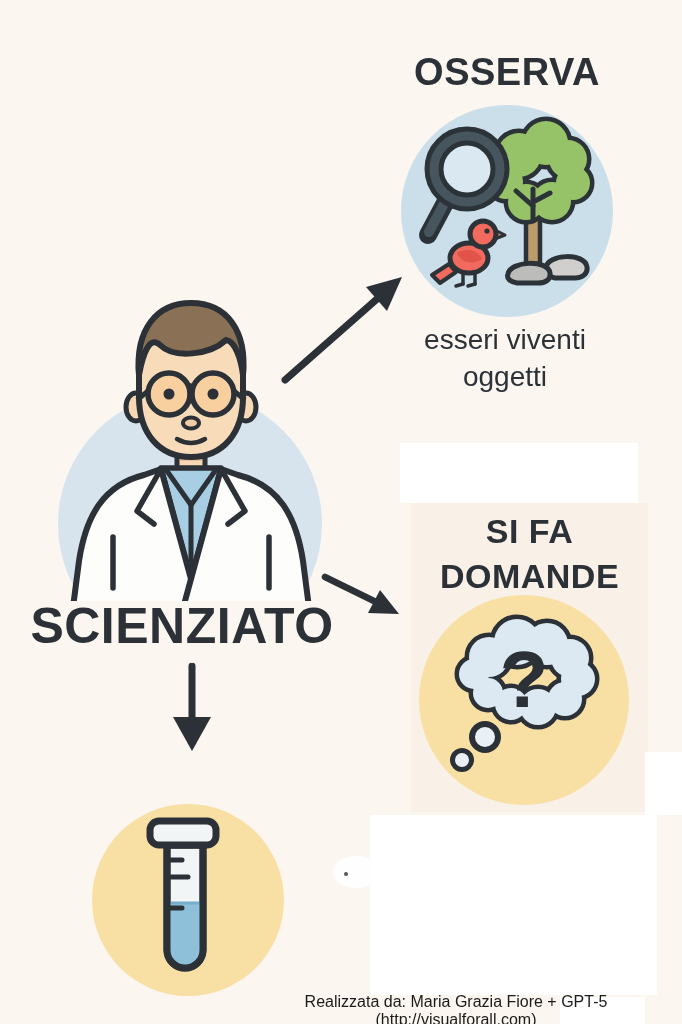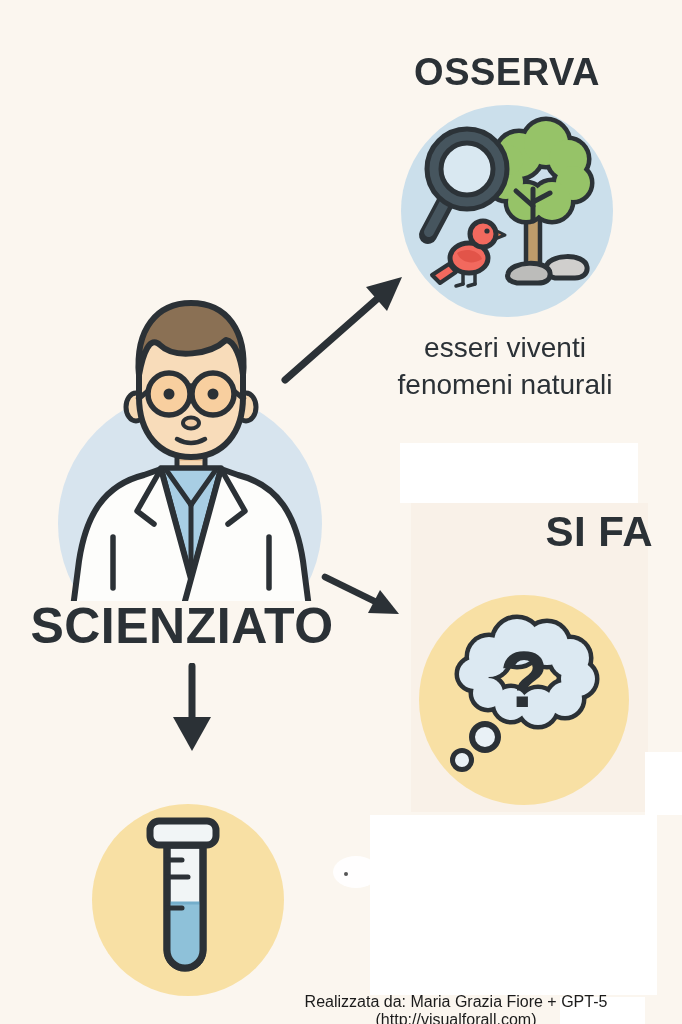--- a/index.html
+++ b/index.html
@@ -7,28 +7,28 @@
     position:relative; width:682px; height:1024px; overflow:hidden;
     background:#fbf6ef;
     font-family:"Liberation Sans", sans-serif;
     color:#2b3136;
     padding-left:41px;
   }
   .abs{position:absolute;}
   .title{font-weight:800; color:#2b3136; text-align:center; letter-spacing:.5px;}
   .osserva-title{left:355px; top:50px; width:304px; font-size:38px; line-height:44px; z-index:4;}
   .osserva-icon{left:399px; top:103px; width:216px; height:216px; z-index:3;}
-  .osserva-desc{left:345px; top:321px; width:320px; font-size:28px; line-height:37px; text-align:center; font-weight:400; z-index:4;margin-top:8px;}
+  .osserva-desc{left:345px; top:321px; width:320px; font-size:28px; line-height:37px; text-align:center; font-weight:400; z-index:4;}
   .white-rect{background:#ffffff; z-index:5;}
   .rect-d{left:400px; top:443px; width:238px; height:60px;}
   .rect-a{left:645px; top:752px; width:37px; height:63px;}
   .rect-b{left:370px; top:815px; width:287px; height:180px;}
   .rect-c{left:560px; top:997px; width:85px; height:27px;}
   .panel{left:411px; top:503px; width:237px; height:309px; background:#f9f1e8; z-index:1;}
-  .sifa-title{left:406px; top:509px; width:247px; font-size:42px; line-height:45px; z-index:4;text-align:right;}
+  .sifa-title{left:406px; top:509px; width:247px; font-size:34px; line-height:45px; z-index:4;}
   .question-icon{left:419px; top:595px; width:210px; height:210px; z-index:3;}
   .question-mark{left:484px; top:633px; width:80px; height:90px; line-height:94px; font-size:80px;
     font-weight:800; text-align:center; color:#2b3136; z-index:4;}
   .scientist{left:40px; top:283px; width:300px; height:318px; z-index:3;}
   .scienziato-title{left:22px; top:602px; width:320px; font-size:50px; line-height:48px; z-index:4;}
   .sperimenta-title{left:39px; top:750px; width:320px; font-size:40px; line-height:46px; z-index:4;}
   .experiment-icon{left:92px; top:804px; width:192px; height:192px; z-index:3;}
   .arrow{z-index:2;}
   .arrow-1{left:278px; top:268px; width:132px; height:120px;}
   .arrow-2{left:318px; top:568px; width:92px; height:58px;}
@@ -116,32 +116,33 @@
       <g>
         <line x1="46" y1="100" x2="29" y2="132" stroke="#2c3338" stroke-width="18" stroke-linecap="round"></line>
         <line x1="46" y1="99" x2="30" y2="129" stroke="#46555e" stroke-width="10" stroke-linecap="round"></line>
         <circle cx="68" cy="66" r="40" fill="#46555e" stroke="#2c3338" stroke-width="5"></circle>
         <circle cx="68" cy="66" r="26" fill="#d9e8f1" stroke="#2c3338" stroke-width="5"></circle>
       </g>
     </svg>
   </div>
   <div class="abs osserva-desc">
     <div>esseri viventi</div>
-    <div>fenomeni naturali</div>
+    <div>oggetti</div>
   </div>
 
   <div class="abs white-rect rect-d"></div>
   <div class="abs white-rect rect-a"></div>
   <div class="abs white-rect rect-b"></div>
   <div class="abs white-rect rect-c"></div>
   <div class="abs white-blob"></div>
   <div class="abs stray-dot"></div>
 
   <div class="abs title sifa-title">
     <div>SI FA</div>
+    <div>DOMANDE</div>
   </div>
   <div class="abs question-icon">
     <svg width="210" height="210" viewBox="0 0 210 210">
       <circle cx="105" cy="105" r="105" fill="#f8e0a4"></circle>
       <g>
         <g stroke="#2b3136" stroke-width="9" fill="#dce9f2">
           <circle cx="70" cy="62" r="20"></circle>
             <circle cx="98" cy="47" r="23"></circle>
             <circle cx="128" cy="49" r="21"></circle>
           <circle cx="151" cy="63" r="19"></circle>

